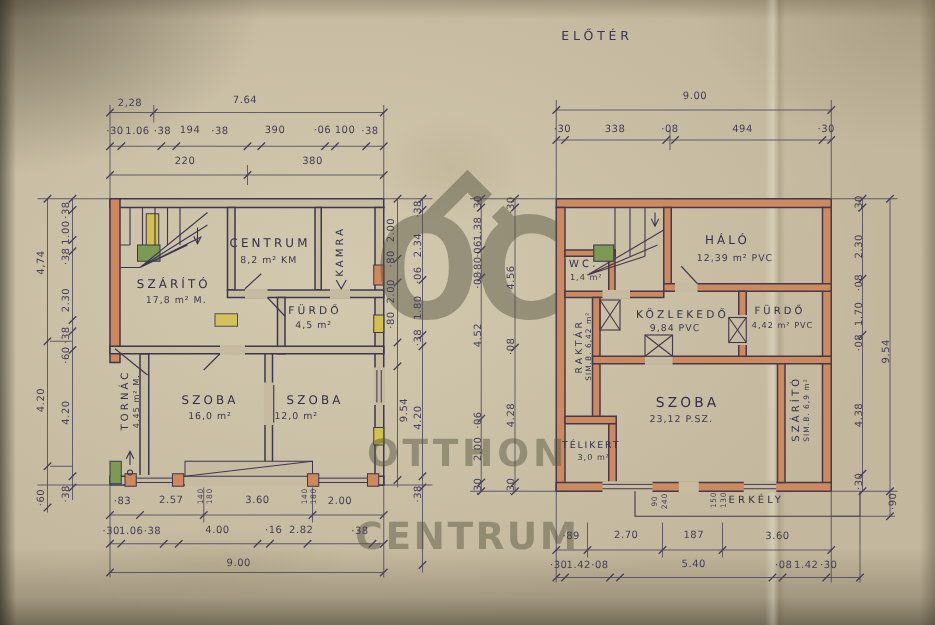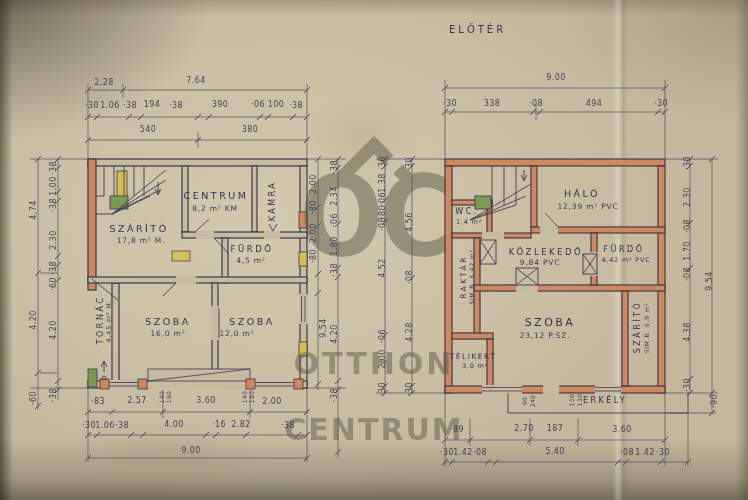--- a/index.html
+++ b/index.html
@@ -222,21 +222,21 @@
   <span class="d" style="left:196px;top:80px">7.64</span>
   <span class="d" style="left:92px;top:105px">·30</span>
   <span class="d" style="left:110px;top:105px">1.06</span>
   <span class="d" style="left:130px;top:105px">·38</span>
   <span class="d" style="left:152px;top:104px">194</span>
   <span class="d" style="left:176px;top:105px">·38</span>
   <span class="d" style="left:220px;top:104px">390</span>
   <span class="d" style="left:258px;top:104px">·06</span>
   <span class="d" style="left:276px;top:104px">100</span>
   <span class="d" style="left:296px;top:105px">·38</span>
-  <span class="d" style="left:148px;top:129px">540</span>
+  <span class="d" style="left:148px;top:129px">220</span>
   <span class="d" style="left:250px;top:129px">380</span>
   <span class="d" style="left:98px;top:401px">·83</span>
   <span class="d" style="left:137px;top:400px">2.57</span>
   <span class="d" style="left:206px;top:400px">3.60</span>
   <span class="d" style="left:272px;top:401px">2.00</span>
   <span class="d r sm" style="left:161px;top:397px">140</span>
   <span class="d r sm" style="left:168px;top:397px">180</span>
   <span class="d r sm" style="left:244px;top:397px">140</span>
   <span class="d r sm" style="left:251px;top:397px">180</span>
   <span class="d" style="left:89px;top:425px">·30</span>
@@ -275,21 +275,21 @@
   <span class="d" style="left:450px;top:103px">·30</span>
   <span class="d" style="left:492px;top:103px">338</span>
   <span class="d" style="left:536px;top:103px">·08</span>
   <span class="d" style="left:594px;top:103px">494</span>
   <span class="d" style="left:661px;top:103px">·30</span>
   <span class="d r sm" style="left:524px;top:401px">90</span>
   <span class="d r sm" style="left:532px;top:401px">240</span>
   <span class="d r sm" style="left:571px;top:400px">150</span>
   <span class="d r sm" style="left:579px;top:400px">130</span>
   <span class="d" style="left:457px;top:429px">·89</span>
-  <span class="d" style="left:524px;top:428px">2.70</span>
+  <span class="d" style="left:501px;top:428px">2.70</span>
   <span class="d" style="left:555px;top:428px">187</span>
   <span class="d" style="left:622px;top:429px">3.60</span>
   <span class="d" style="left:447px;top:452px">·30</span>
   <span class="d" style="left:463px;top:452px">1.42</span>
   <span class="d" style="left:480px;top:452px">·08</span>
   <span class="d" style="left:555px;top:451px">5.40</span>
   <span class="d" style="left:627px;top:452px">·08</span>
   <span class="d" style="left:645px;top:452px">1.42</span>
   <span class="d" style="left:663px;top:452px">·30</span>
   <span class="d r" style="left:382px;top:163px">·30</span>

